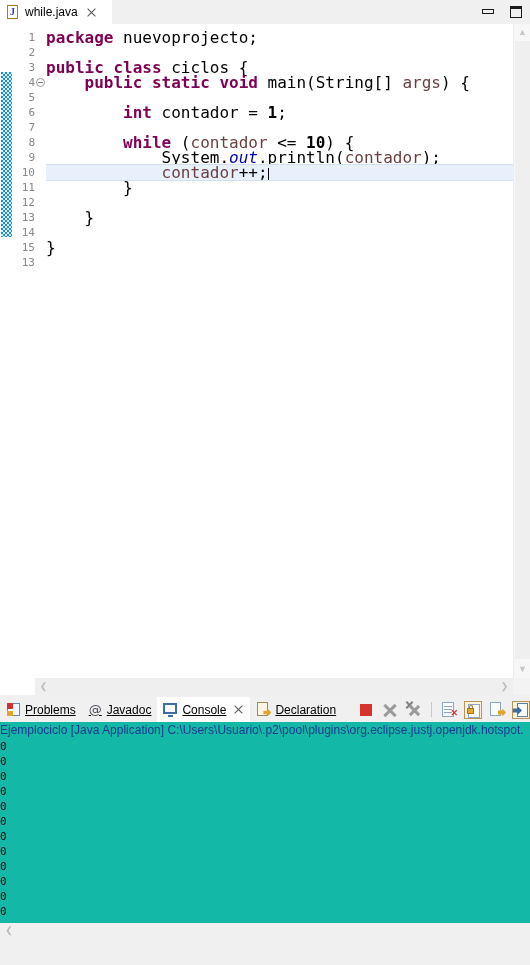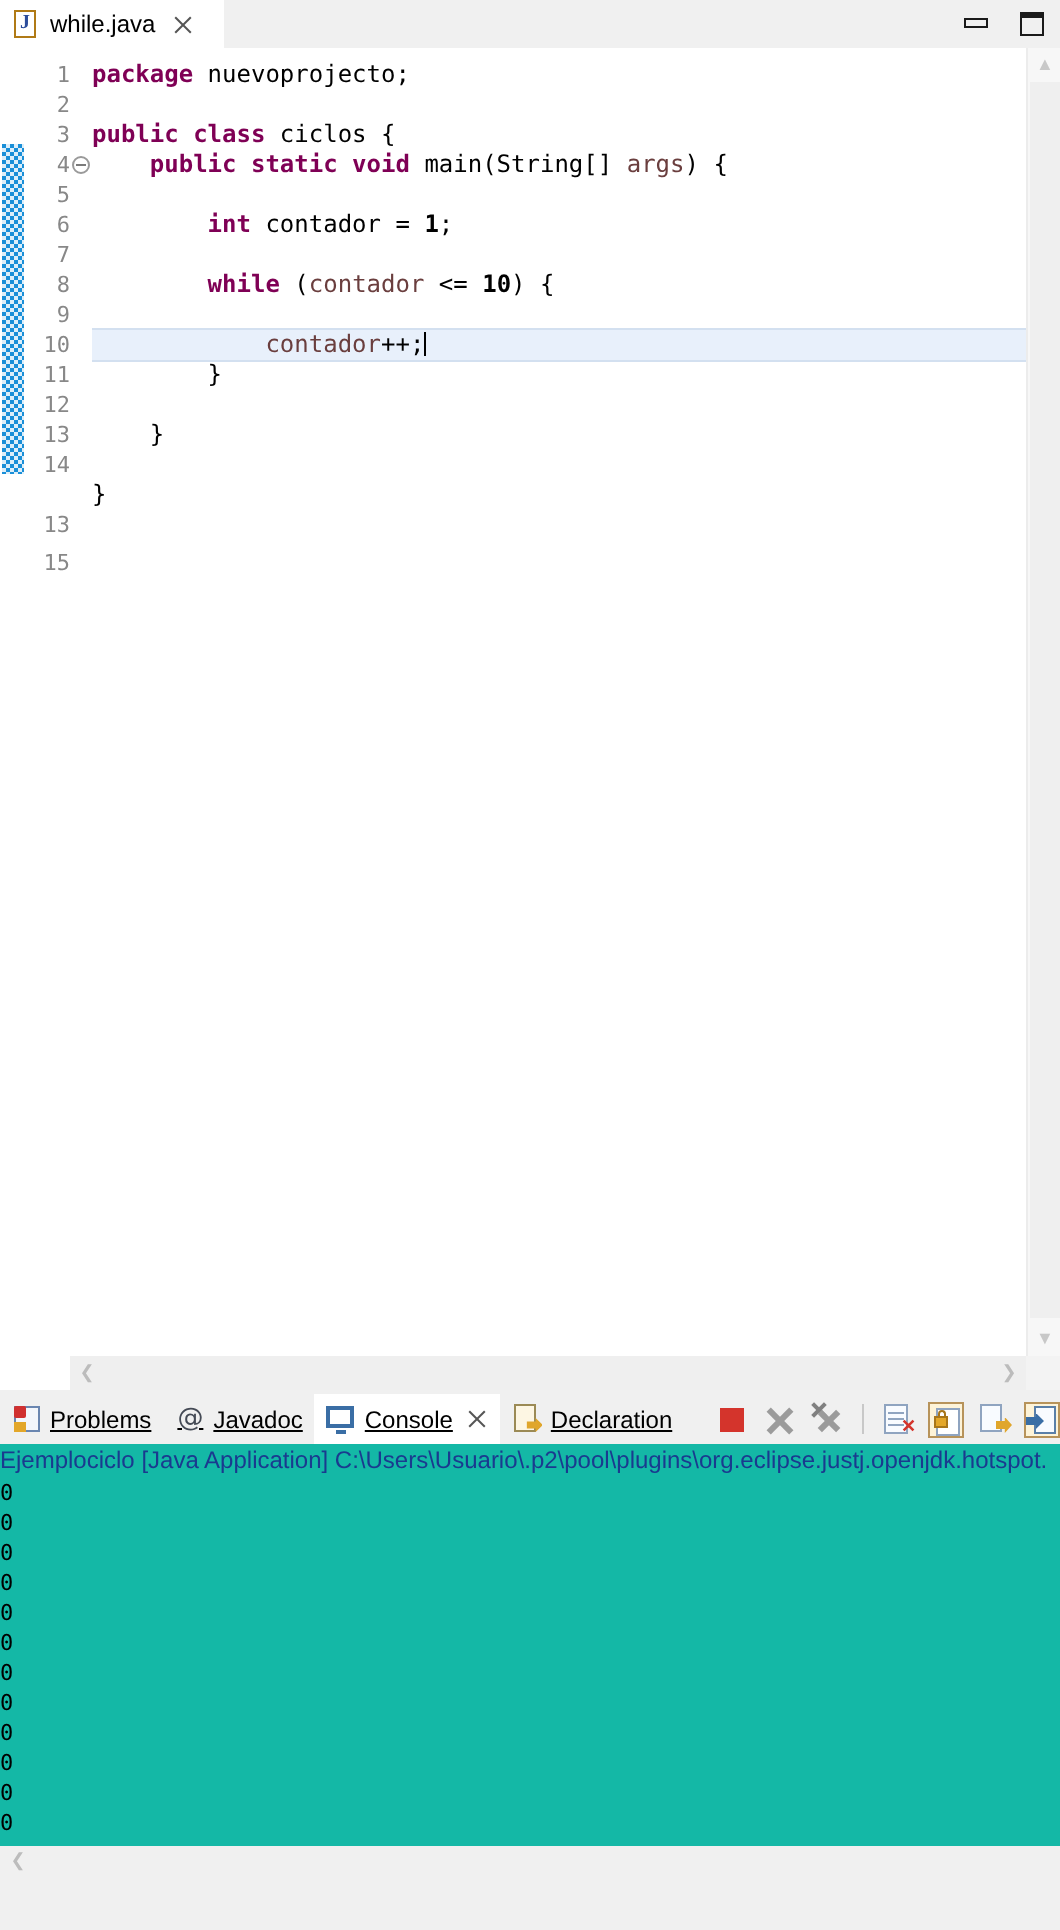--- a/index.html
+++ b/index.html
@@ -147,21 +147,21 @@
   .codearea {
     position: absolute; left: 46px; top: 0;
     right: 17px; height: 654px;
     overflow: hidden;
   }
   .cline {
     position: absolute; left: 0;
     width: 100%;
     height: 15px; line-height: 15px;
     font-family: "DejaVu Sans Mono", monospace;
-    font-size: 12px;
+    font-size: 16px;
     color: #000000;
     white-space: pre;
   }
   .cline.active {
     background: #e8f0fb;
     border-top: 1px solid #d3e0f0;
     border-bottom: 1px solid #d3e0f0;
     box-sizing: content-box;
     margin-top: -1px;
   }
@@ -476,35 +476,36 @@
         <div class="gnum" style="top: 66px;">5</div>
         <div class="gnum" style="top: 81px;">6</div>
         <div class="gnum" style="top: 96px;">7</div>
         <div class="gnum" style="top: 111px;">8</div>
         <div class="gnum" style="top: 126px;">9</div>
         <div class="gnum" style="top: 141px;">10</div>
         <div class="gnum" style="top: 156px;">11</div>
         <div class="gnum" style="top: 171px;">12</div>
         <div class="gnum" style="top: 186px;">13</div>
         <div class="gnum" style="top: 201px;">14</div>
-        <div class="gnum" style="top: 216px; margin-top: 34px;">15</div>
+        <div class="gnum" style="top: 216px;">15</div>
         <div class="gnum" style="top: 231px;">13</div>
       </div>
     <div class="foldcol" id="foldcol">
         <div class="foldicon" style="top: 54px;"></div>
       </div>
     <div class="codearea" id="codearea">
         <div class="cline" style="top: 6px;"><span class="kw">package </span><span>nuevoprojecto;</span></div>
         <div class="cline" style="top: 21px;"></div>
         <div class="cline" style="top: 36px;"><span class="kw">public class </span><span>ciclos {</span></div>
         <div class="cline" style="top: 51px;"><span>    </span><span class="kw">public static void </span><span>main(String[] </span><span class="par">args</span><span>) {</span></div>
         <div class="cline" style="top: 66px;"></div>
         <div class="cline" style="top: 81px;"><span>        </span><span class="kw">int </span><span>contador = </span><span class="num">1</span><span>;</span></div>
         <div class="cline" style="top: 96px;"></div>
         <div class="cline" style="top: 111px;"><span>        </span><span class="kw">while </span><span>(</span><span class="par">contador</span><span> &lt;= </span><span class="num">10</span><span>) {</span></div>
+        <div class="cline" style="top: 126px;"><span>            System.</span><span class="fld">out</span><span>.println(</span><span class="par">contador</span><span>);</span></div>
         <div class="cline active" style="top: 141px;"><span>            </span><span class="par">contador</span><span>++;</span><span class="caret"></span></div>
         <div class="cline" style="top: 156px;"><span>        }</span></div>
         <div class="cline" style="top: 171px;"></div>
         <div class="cline" style="top: 186px;"><span>    }</span></div>
         <div class="cline" style="top: 201px;"></div>
         <div class="cline" style="top: 216px;"><span>}</span></div>
         <div class="cline" style="top: 231px;"></div>
       </div>
 
     <div class="vscroll">

